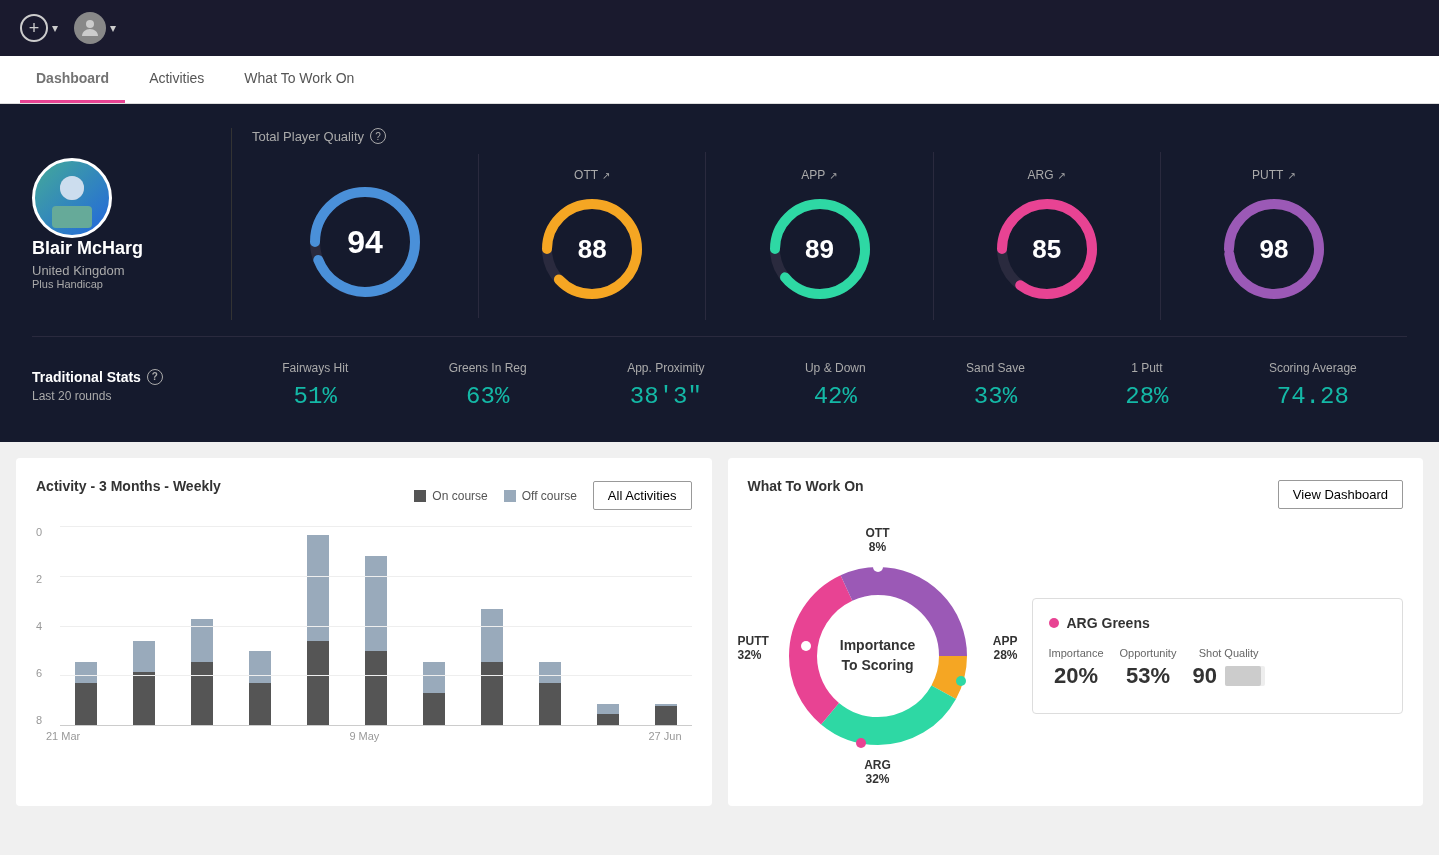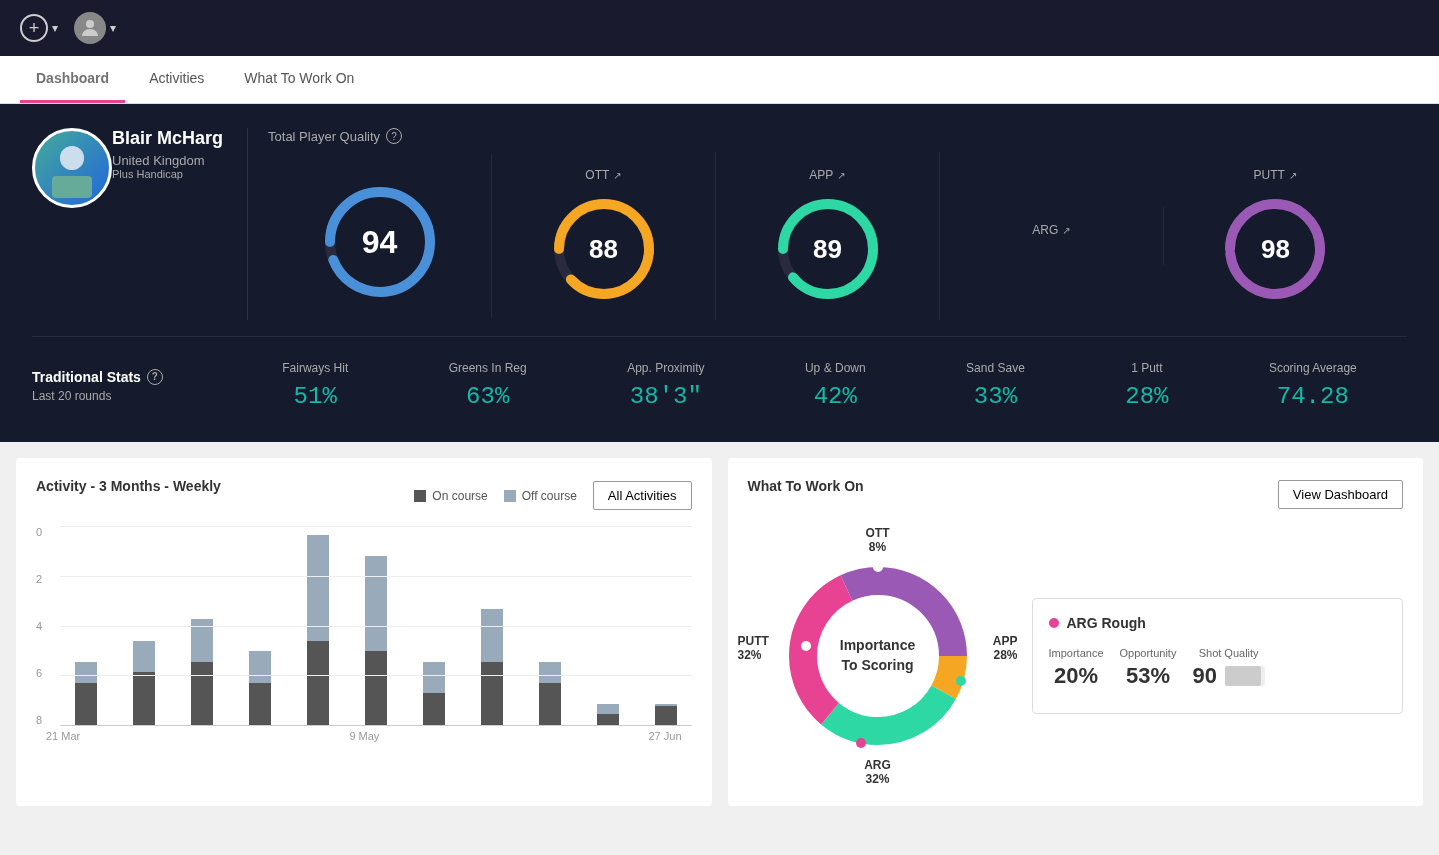--- a/index.html
+++ b/index.html
@@ -113,21 +113,21 @@
     .stats-section {
       display: flex;
       align-items: stretch;
       gap: 0;
     }
     .player-col {
       min-width: 200px;
       padding-right: 24px;
       border-right: 1px solid #333;
       display: flex;
-      flex-direction: row;
+      flex-direction: column;
       align-items: flex-start;
       justify-content: center;
     }
 
     .quality-section {
       flex: 1;
       display: flex;
       align-items: center;
       padding: 0 20px;
     }
@@ -487,20 +487,27 @@
         <circle cx="55" cy="55" r="45" fill="none" stroke="#2a2a3e" stroke-width="10"></circle>
         <circle cx="55" cy="55" r="45" fill="none" stroke="#2ed8a4" stroke-width="10" stroke-dasharray="251.64157155254244 31.101767270538943" stroke-dashoffset="0" stroke-linecap="round" style="transform:rotate(-90deg);transform-origin:55px 55px;"></circle>
       </svg>
       <span class="ring-value" style="font-size:26px;">89</span>
     </div>
   </div>
             <div class="score-item">
     <div class="score-label">
       <span>ARG</span>
                 <span class="arrow">↗</span>
+    </div>
+    <div class="ring-container" style="width:110px;height:110px;">
+      <svg width="110" height="110" viewBox="0 0 110 110">
+        <circle cx="55" cy="55" r="45" fill="none" stroke="#2a2a3e" stroke-width="10"></circle>
+        <circle cx="55" cy="55" r="45" fill="none" stroke="#e84393" stroke-width="10" stroke-dasharray="240.33183799961918 42.411500823462205" stroke-dashoffset="0" stroke-linecap="round" style="transform:rotate(-90deg);transform-origin:55px 55px;"></circle>
+      </svg>
+      <span class="ring-value" style="font-size:26px;">85</span>
     </div>
   </div>
             <div class="score-item">
     <div class="score-label">
       <span>PUTT</span>
                 <span class="arrow">↗</span>
     </div>
     <div class="ring-container" style="width:110px;height:110px;">
       <svg width="110" height="110" viewBox="0 0 110 110">
         <circle cx="55" cy="55" r="45" fill="none" stroke="#2a2a3e" stroke-width="10"></circle>
@@ -710,21 +717,21 @@
         <div style="position:absolute;left:-10px;top:47%;transform:translateY(-50%);text-align:left;font-size:12px;font-weight:600;">
           <div>PUTT</div>
           <div>32%</div>
         </div>
       </div>
 
       <div class="work-detail">
         <div class="detail-card">
           <div class="detail-card-title">
             <div class="pink-dot"></div>
-            <span>ARG Rough</span>
+            <span>ARG Greens</span>
           </div>
           <div class="detail-metrics">
             <div class="metric-col">
               <div class="metric-label">Importance</div>
               <div class="metric-value">20%</div>
             </div>
             <div class="metric-col">
               <div class="metric-label">Opportunity</div>
               <div class="metric-value">53%</div>
             </div>

